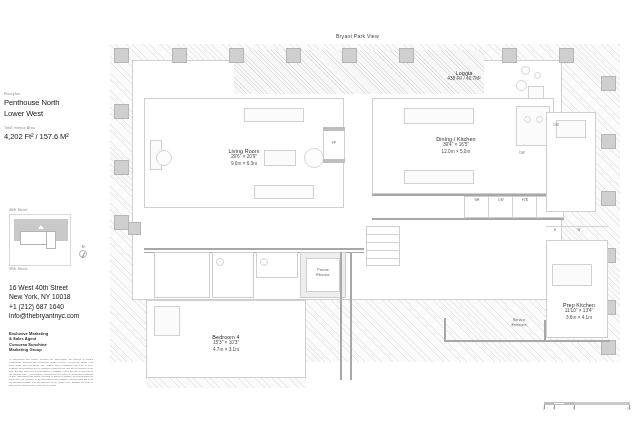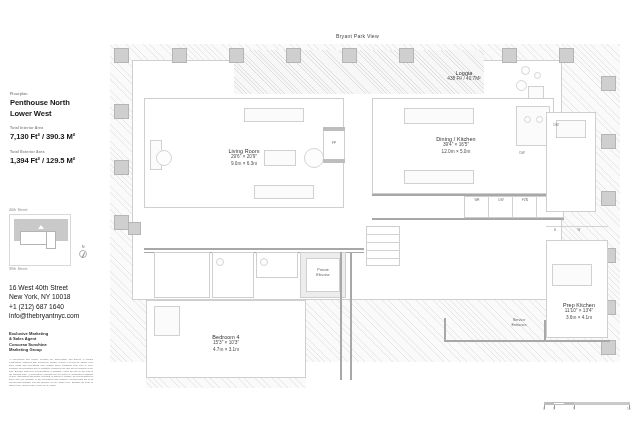--- a/index.html
+++ b/index.html
@@ -44,21 +44,21 @@
   .micro-label {
     font-size: 3.6px; color: #8a8a8a; letter-spacing: .15px;
     margin-bottom: 1.5px; line-height: 1.3;
   }
   .info-line {
     font-size: 7.6px; color: #161616; line-height: 10.4px;
     letter-spacing: -.1px; white-space: nowrap;
   }
   .info-group { margin-bottom: 7px; }
 
-  #sb-text { position: absolute; left: 10px; top: 92px; width: 92px; font-weight: bold; }
+  #sb-text { position: absolute; left: 4px; top: 92px; width: 92px; }
 
   
   #minimap { position:absolute; left:9px; top:208px; width: 74px; }
   #minimap .mm-street { font-size:3.6px; color:#8a8a8a; letter-spacing:.1px; }
   #mm-canvas {
     position: relative;
     width: 62px; height: 52px;
     border: .5px solid #d8d8d8;
     background: #ffffff;
     margin: 1.5px 0;
@@ -179,27 +179,23 @@
 
     <div class="info-group">
       <div class="micro-label">Floorplan</div>
       <div class="info-line">Penthouse North</div>
       <div class="info-line">Lower West</div>
     </div>
 
 
     <div class="info-group">
       <div class="micro-label">Total Interior Area</div>
-      <div class="info-line">7,130 Ft² / 390.3 M²</div>
+      <div class="info-line">4,202 Ft² / 157.6 M²</div>
     </div>
 
-    <div class="info-group">
-      <div class="micro-label">Total Exterior Area</div>
-      <div class="info-line">1,394 Ft² / 129.5 M²</div>
-    </div>
 
   </div>
 
   <div id="minimap">
     <div class="mm-street">40th Street</div>
     <div id="mm-canvas">
       <div class="mm-block"></div>
       <div class="mm-tri"></div>
       <div class="mm-lot"></div>
       <div class="mm-lot2"></div>

